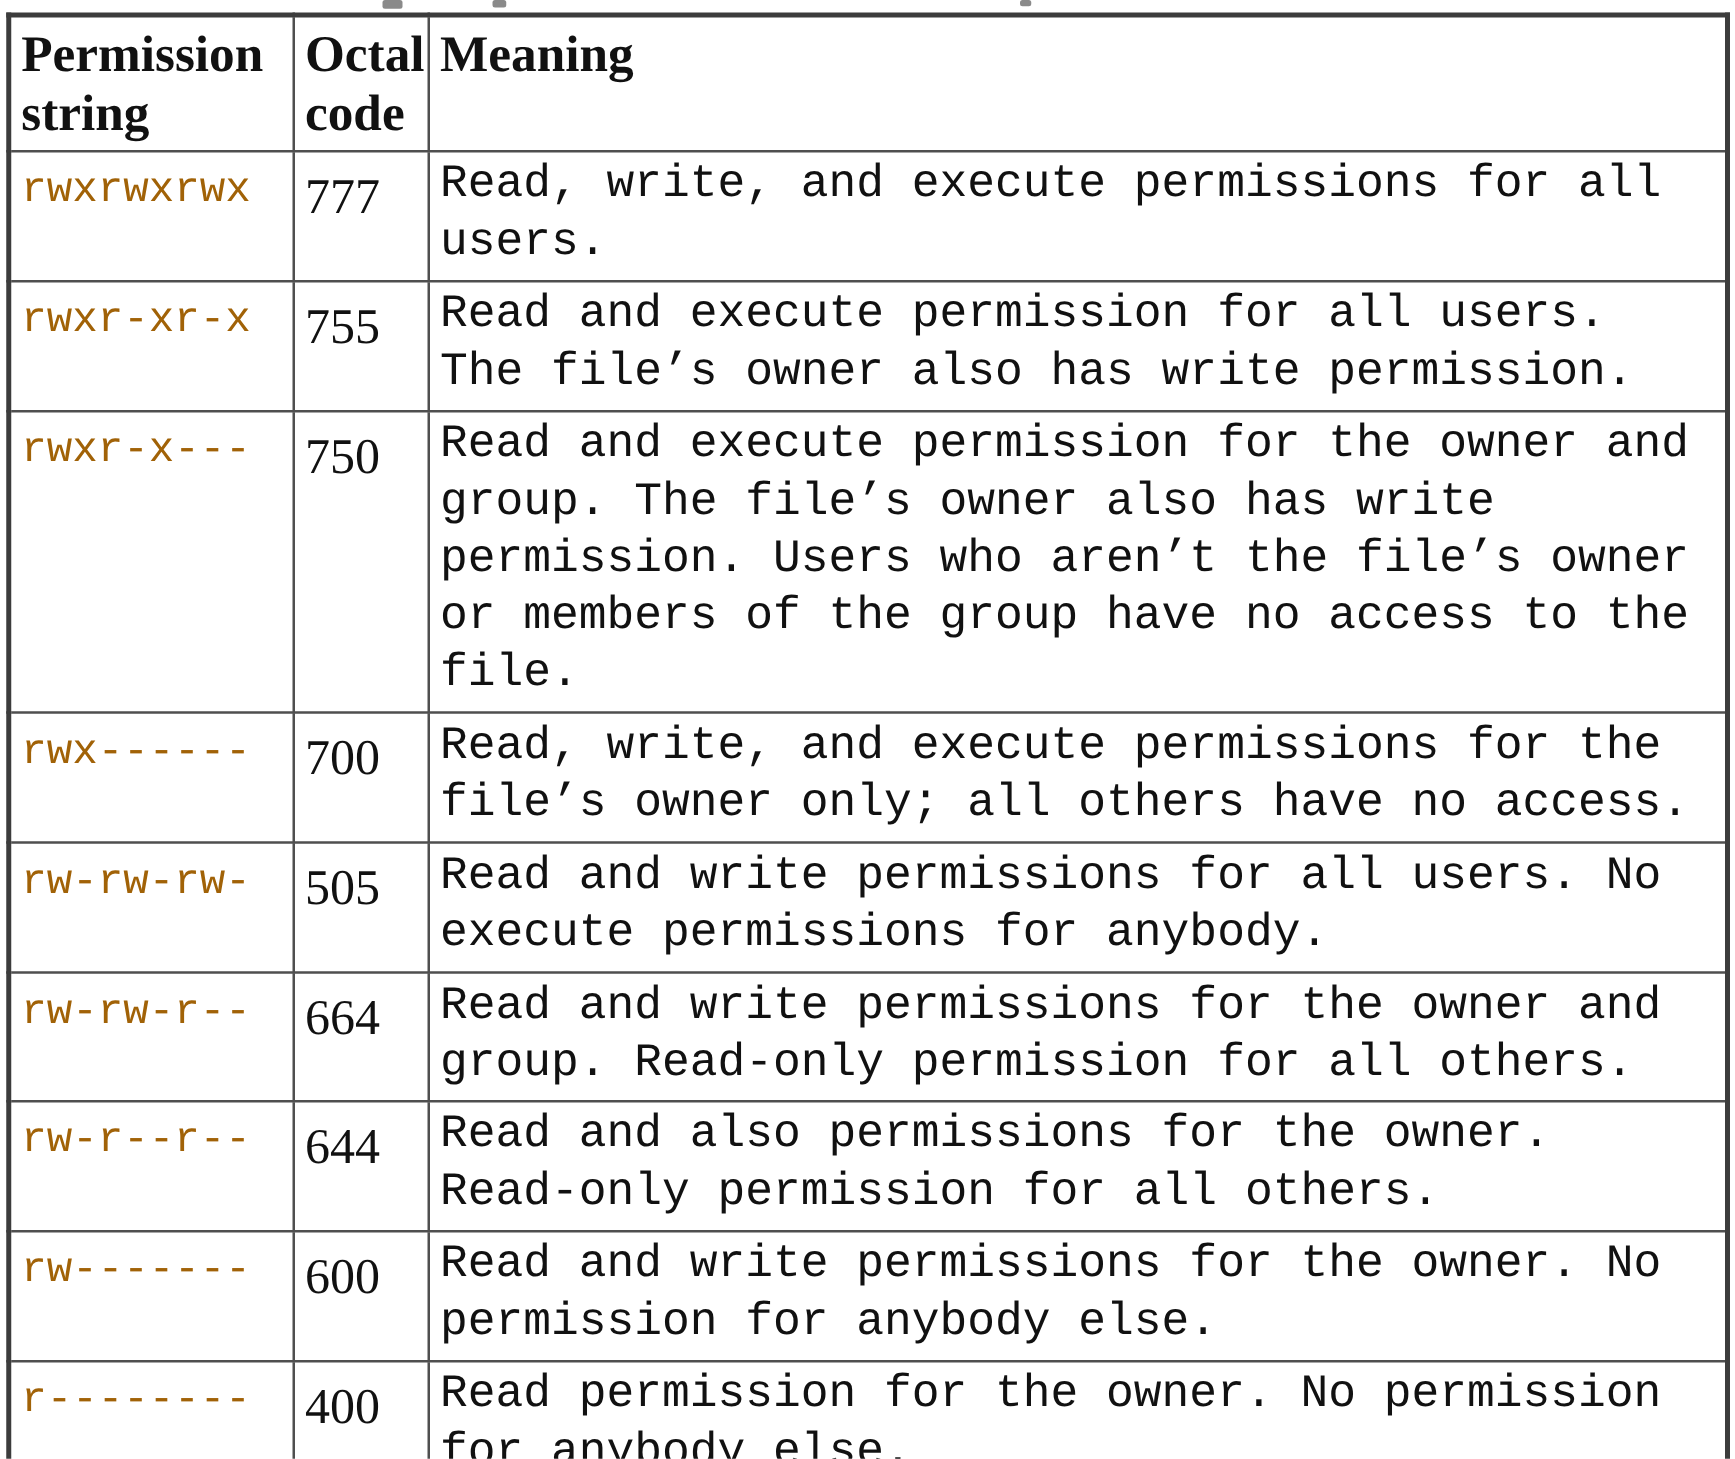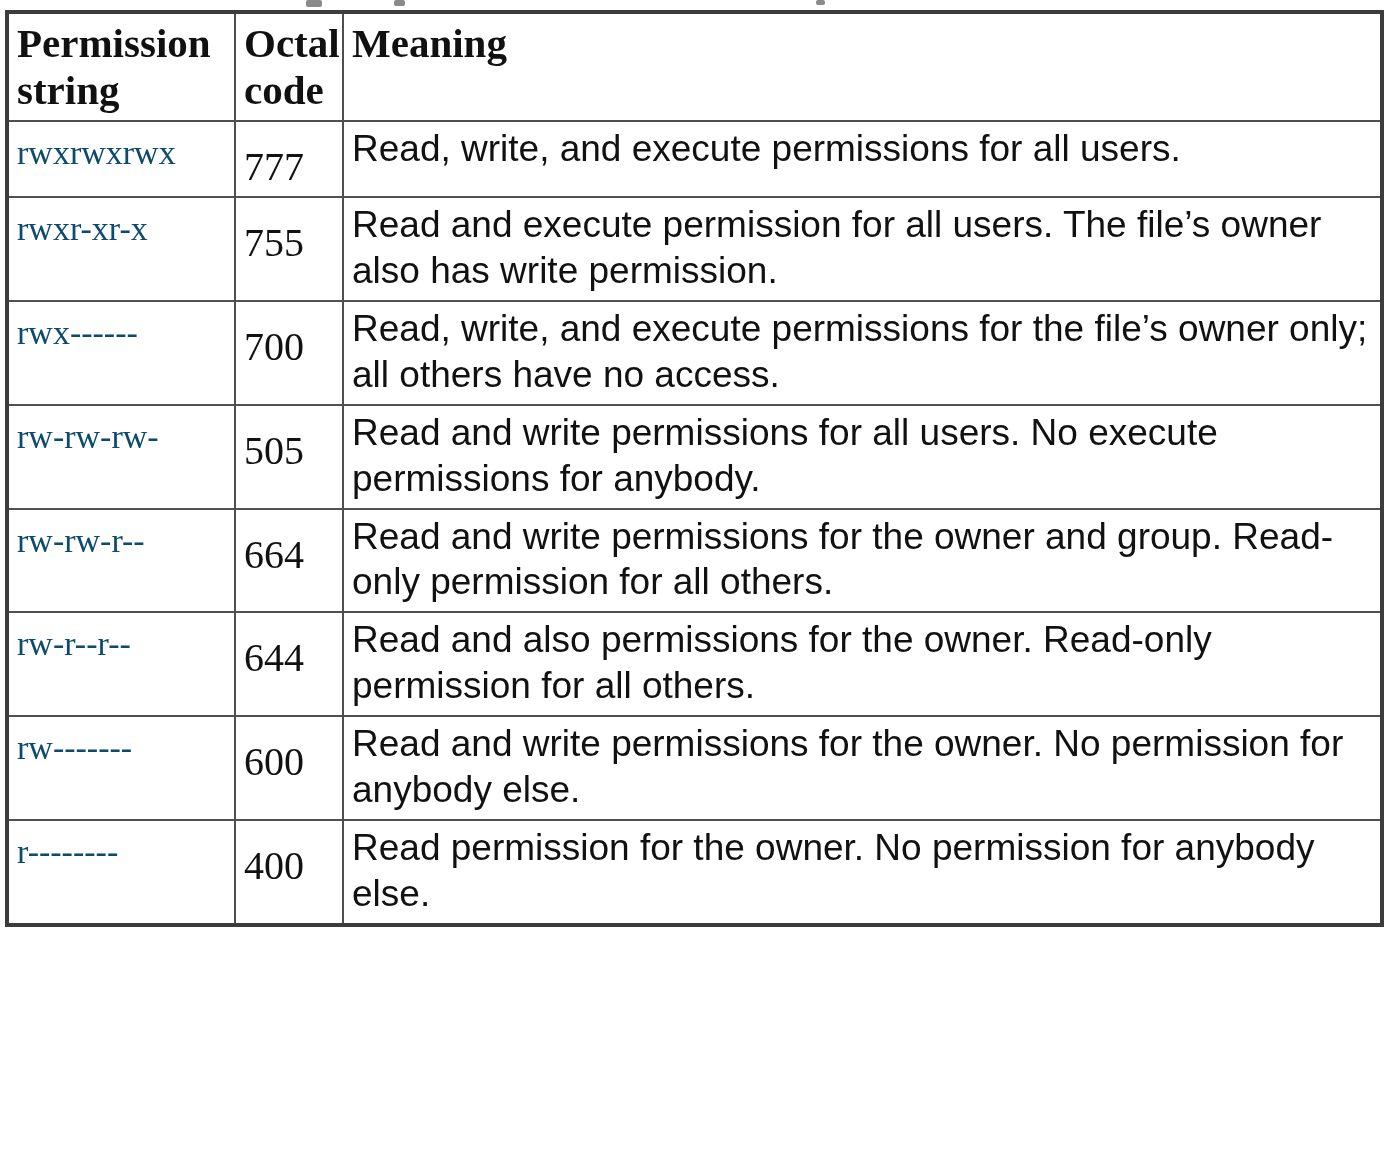--- a/index.html
+++ b/index.html
@@ -51,37 +51,37 @@
   col.c-octal { width: 108px; }
 
   th.hdr {
     font-family: "Liberation Serif", serif;
     font-weight: bold;
     font-size: 41px;
     line-height: 1.15;
     padding-top: 6px;
   }
   td.perm {
-    font-family: Liberation Serif, serif;
+    font-family: Liberation Mono, monospace;
     font-size: 34px;
     line-height: 1.3;
     letter-spacing: 0px;
-    color: #0c4a6e;
+    color: #a16207;
     white-space: nowrap;
     padding-top: 9px;
   }
   td.octal {
     font-family: "Liberation Serif", serif;
     font-size: 40px;
     line-height: 1.15;
     font-variant-numeric: oldstyle-nums;
-    padding-top: 22px;
+    padding-top: 12px;
   }
   td.meaning {
-    font-family: Liberation Sans, sans-serif;
+    font-family: Liberation Mono, monospace;
     font-size: 37px;
     line-height: 1.24;
     padding-top: 4px;
     margin-top: 12px;
   }
   tr.body-row { height: 96px; }
   tr.r-0 { height: 48px; }
   tr.r-2 { height: 146px; }
 </style>
 </head>
@@ -110,20 +110,25 @@
       <tr class="body-row r-0">
         <td class="perm">rwxrwxrwx</td>
         <td class="octal">777</td>
         <td class="meaning">Read, write, and execute permissions for all users.</td>
       </tr>
       <tr class="body-row r-1">
         <td class="perm">rwxr-xr-x</td>
         <td class="octal">755</td>
         <td class="meaning">Read and execute permission for all users. The file’s owner also has write permission.</td>
       </tr>
+      <tr class="body-row r-2">
+        <td class="perm">rwxr-x---</td>
+        <td class="octal">750</td>
+        <td class="meaning">Read and execute permission for the owner and group. The file’s owner also has write permission. Users who aren’t the file’s owner or members of the group have no access to the file.</td>
+      </tr>
       <tr class="body-row r-3">
         <td class="perm">rwx------</td>
         <td class="octal">700</td>
         <td class="meaning">Read, write, and execute permissions for the file’s owner only; all others have no access.</td>
       </tr>
       <tr class="body-row r-4">
         <td class="perm">rw-rw-rw-</td>
         <td class="octal">505</td>
         <td class="meaning">Read and write permissions for all users. No execute permissions for anybody.</td>
       </tr>

